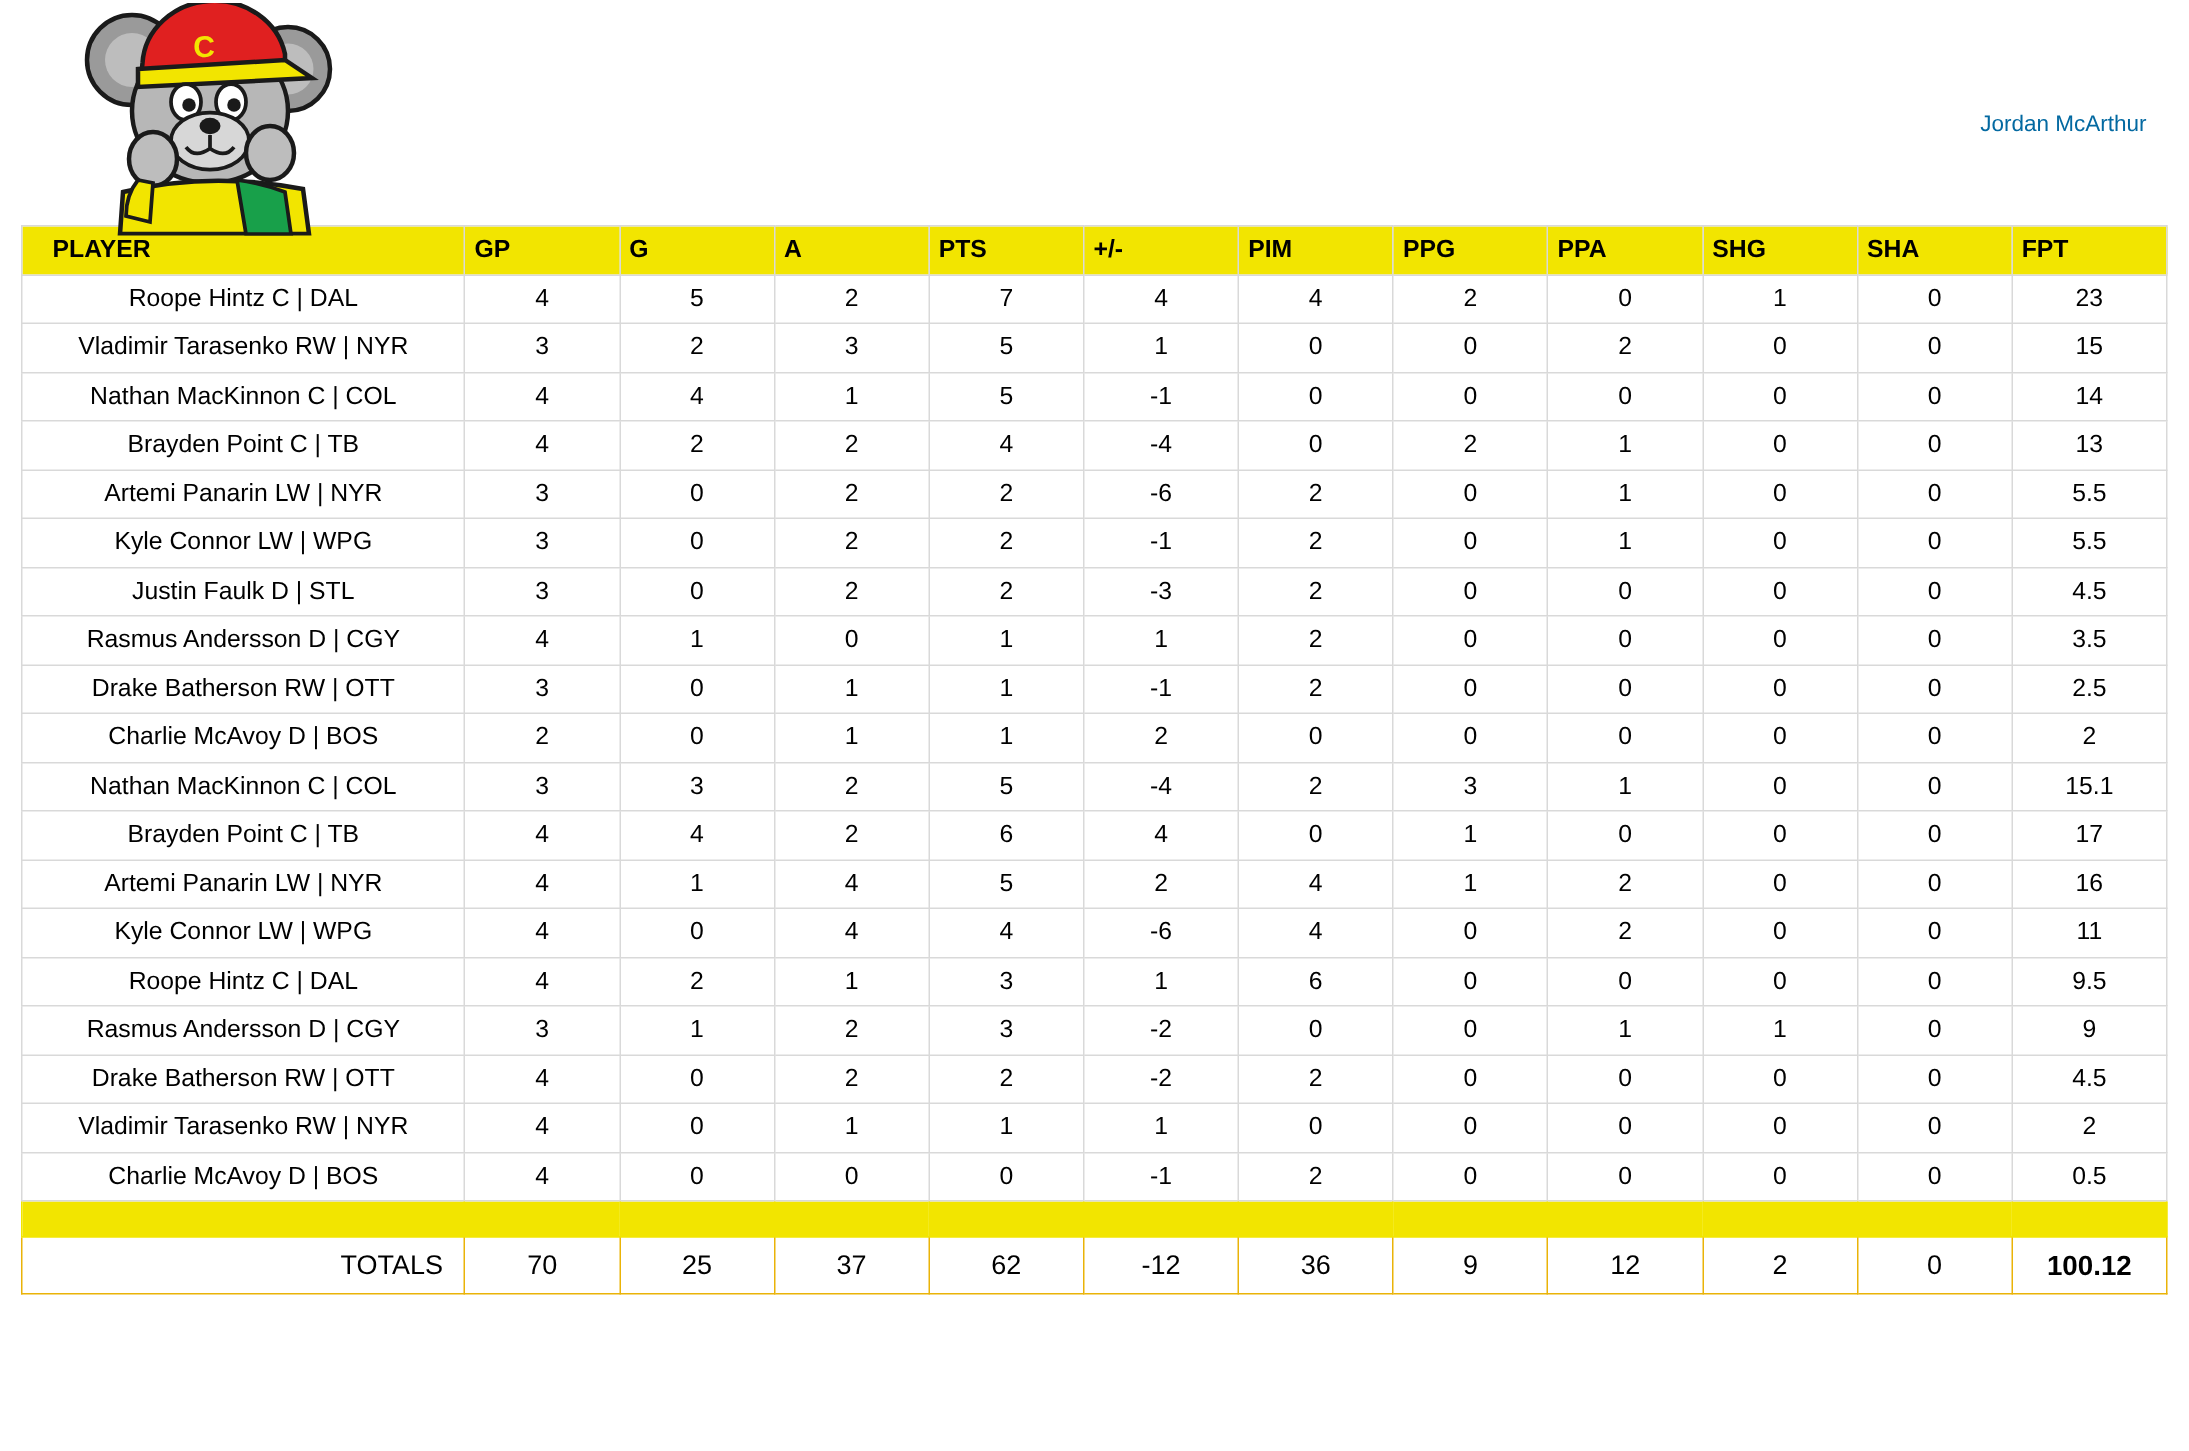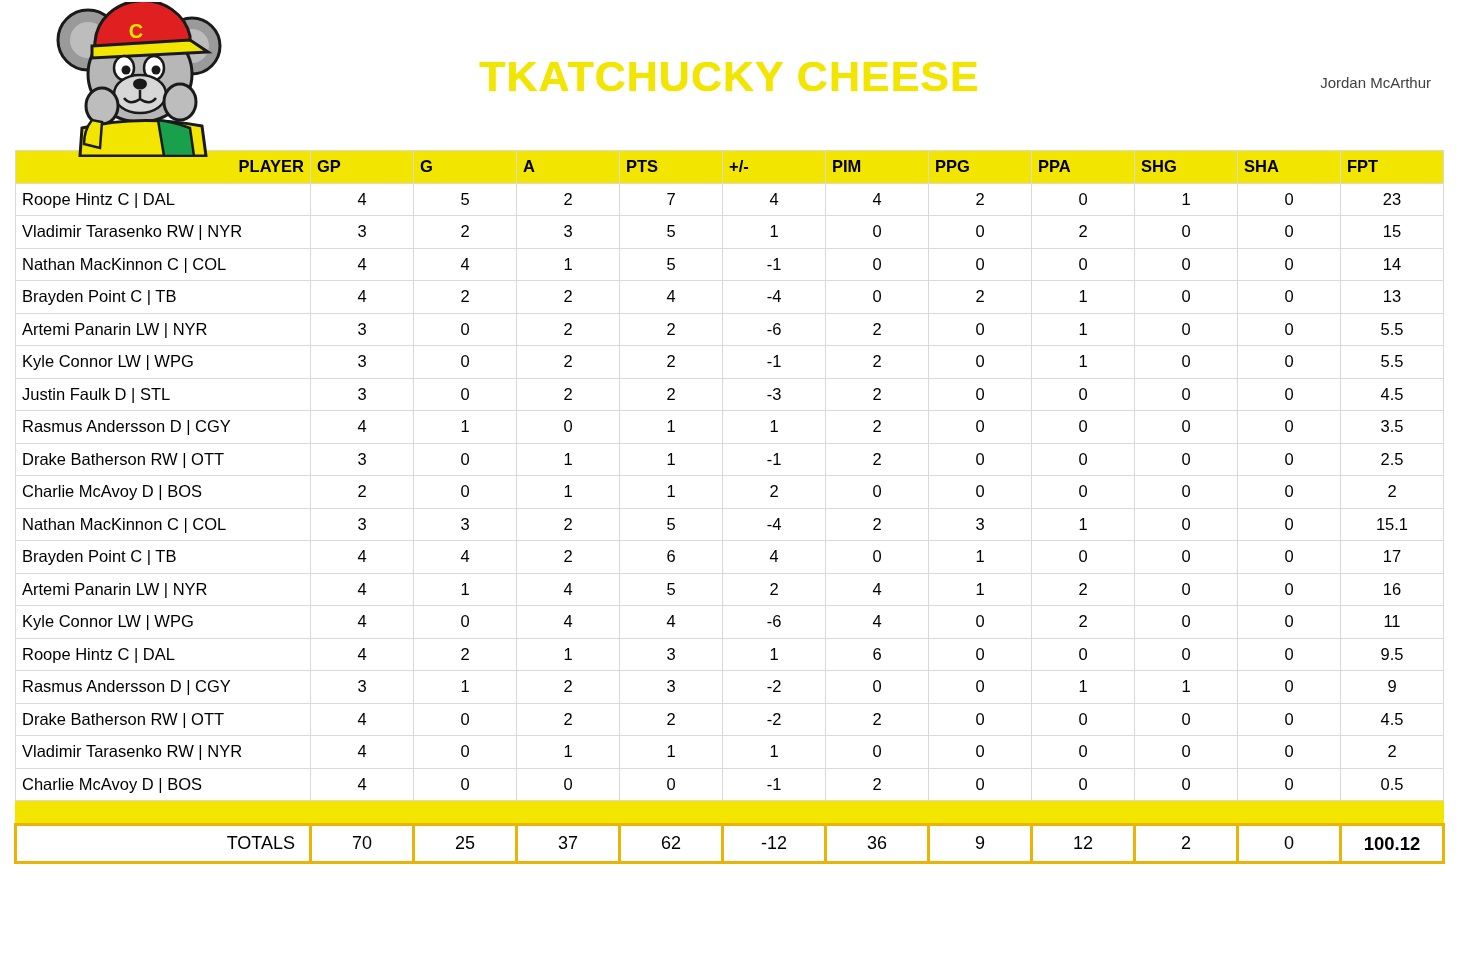--- a/index.html
+++ b/index.html
@@ -44,21 +44,21 @@
     letter-spacing: 1px;
     color: #f2e500;
     font-family: "Liberation Sans", sans-serif;
     text-shadow: 0 0 1px #e6d900;
   }
   .owner {
     position: absolute;
     right: 28px;
     top: 74px;
     font-size: 15px;
-    color: #404040;
+    color: #0369a1;
     font-weight: normal;
   }
 
   
   table.stats {
     border-collapse: collapse;
     width: 1431px;
     margin: 0 14px;
     table-layout: fixed;
   }
@@ -72,38 +72,38 @@
   thead th {
     background: #f2e500;
     color: #000;
     font-weight: bold;
     font-size: 19px;
     height: 42px;
     text-align: left;
     border: 1px solid #f2e500;
   }
   thead th.player-head {
-    text-align: right;
-    padding-left: 10px;
+    text-align: left;
+    padding-left: 20px;
   }
   td.player {
-    text-align: left;
+    text-align: center;
     padding-left: 10px;
     white-space: nowrap;
   }
   td.num {
     text-align: center;
   }
   tr.spacer td {
     background: #f2e500;
     border: 1px solid #f2e500;
     height: 24px;
   }
   tr.totals td {
-    border: 3px solid #eab308;
+    border: 1px solid #eab308;
     height: 38px;
     font-size: 18px;
   }
   tr.totals td.label {
     text-align: right;
     padding-right: 14px;
     font-weight: normal;
   }
   tr.totals td.fpt {
     font-weight: bold;
@@ -147,21 +147,20 @@
 
         <ellipse cx="62" cy="104" rx="16" ry="18" fill="#bdbdbd" stroke="#1a1a1a" stroke-width="3"></ellipse>
         <ellipse cx="140" cy="100" rx="16" ry="18" fill="#bdbdbd" stroke="#1a1a1a" stroke-width="3"></ellipse>
 
         <path d="M42 126 Q100 112 162 124 L166 154 L40 154 Z" fill="#f2e500" stroke="#1a1a1a" stroke-width="3"></path>
         <path d="M118 118 Q134 120 150 126 L154 154 L124 154 Z" fill="#18a04a" stroke="#1a1a1a" stroke-width="2.5"></path>
         <path d="M52 118 Q44 128 44 142 L60 146 L62 120 Z" fill="#f2e500" stroke="#1a1a1a" stroke-width="2.5"></path>
       </svg>
     </div>
 
-    <div class="title">TKATCHUCKY CHEESE</div>
     <div class="owner">Jordan McArthur</div>
   </div>
 
   <table class="stats">
     <colgroup>
       <col class="c-player">
         <col class="c-num">
         <col class="c-num">
         <col class="c-num">
       <col class="c-num">

